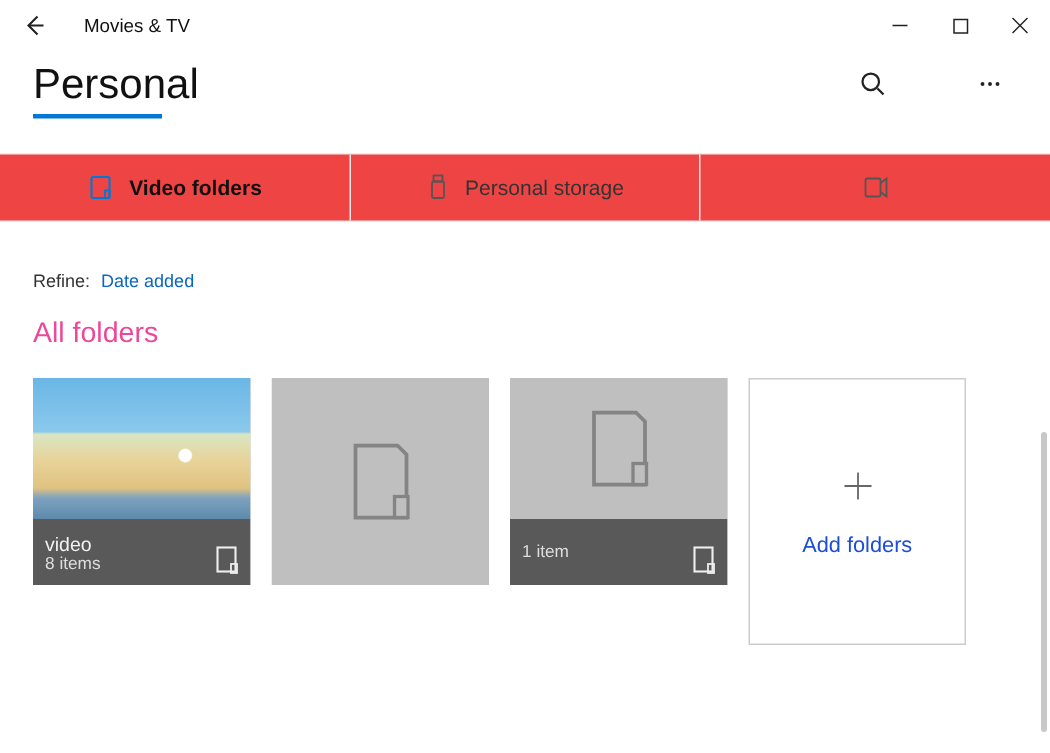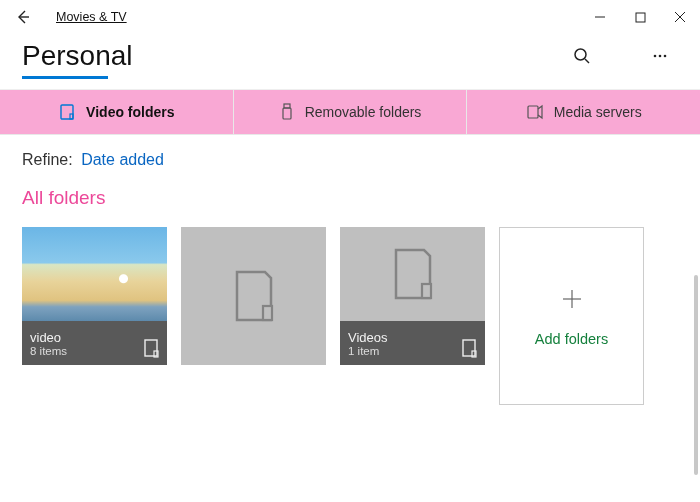--- a/index.html
+++ b/index.html
@@ -1,45 +1,45 @@
 <!DOCTYPE html>
 <html><head>
 <meta charset="utf-8">
 <style>
   * { box-sizing: border-box; margin: 0; padding: 0; }
   html, body { width: 700px; height: 502px; font-family: "Segoe UI", Arial, sans-serif; background: #fff; color: #222; overflow: hidden; }
   .titlebar { height: 34px; display: flex; align-items: center; padding: 0 6px; position: relative; }
   .back { width: 34px; height: 34px; display:flex; align-items:center; justify-content:center; }
-  .apptitle { font-size: 12.5px; margin-left: 16px; color: #111; text-decoration: underline; }
+  .apptitle { font-size: 12.5px; margin-left: 16px; color: #111; }
   .winbtns { position: absolute; right: 0; top: 0; height: 34px; display:flex; }
   .winbtn { width: 40px; height: 34px; display:flex; align-items:center; justify-content:center; }
   .header { padding: 4px 22px 0 22px; display:flex; align-items:center;gap:42px; }
   .pagetitle { font-size: 28px; font-weight: 400; color: #111; flex: 1; }
   .headbtn { width: 36px; height: 36px; display:flex; align-items:center; justify-content:center; color:#333; }
   .underline { height: 3px; width: 86px; background: #0078d4; margin-left: 22px; margin-top: 2px; }
-  .tabs { margin-top: 10px; height: 46px; display:flex; border-top: 1px solid #eee; border-bottom: 1px solid #e8e8e8; background:#f9a8d4; }
+  .tabs { margin-top: 23px; height: 46px; display:flex; border-top: 1px solid #eee; border-bottom: 1px solid #e8e8e8; background:#ef4444; }
   .tab { flex:1; display:flex; align-items:center; justify-content:center; gap:10px; font-size:14px; color:#333; border-right:1px solid #e8e8e8; }
   .tab:last-child { border-right:none; }
   .tab.active { font-weight:600; color:#111; }
   .tabicon { display:inline-flex; }
   .content { padding: 16px 22px 0 22px; position: relative; height: calc(502px - 34px - 46px - 46px - 5px); }
-  .refine { font-size: 16px; color:#333; }
+  .refine { font-size: 12px; color:#333;margin-top:16px; }
   .refine a { color:#0a66c2; text-decoration:none; margin-left:4px; }
   .section-title { font-size: 19px; color:#ec4899; margin-top: 18px; font-weight:400; }
   .grid { margin-top: 18px; display:flex; gap: 14px; }
   .tile { width: 145px; height: 138px; position:relative; background:#bfbfbf; display:flex; flex-direction:column; overflow:hidden; }
   .thumb { flex:1; background:#bfbfbf; display:flex; align-items:center; justify-content:center; }
   .thumb svg.doc { opacity:0.55; }
   .footer { height: 44px; background:#595959; color:#f2f2f2; padding:5px 8px; font-size:12.5px; display:flex; flex-direction:column; justify-content:center; position:relative; }
   .footer .name { font-size:13px; }
   .footer .count { font-size:11.5px; color:#ddd; }
   .footer .badge { position:absolute; right:6px; bottom:4px; }
   .addtile { width: 145px; height: 178px; border:1px solid #ccc; background:#fff; display:flex; flex-direction:column; align-items:center; justify-content:center; gap:14px; color:#555; }
   .addtile .plus { font-size: 26px; font-weight:200; color:#555; }
-  .addtile .lbl { font-size:14.5px; color:#15803d; }
+  .addtile .lbl { font-size:14.5px; color:#1d4ed8; }
   .scroll-h { position:absolute; right:2px; top:140px; width:4px; height:200px; background:#c8c8c8; border-radius:2px; }
   .beach {
     background:
       radial-gradient(circle at 70% 55%, #fff 0 4px, transparent 5px),
       linear-gradient(180deg, #6bb6e6 0%, #8ac9ec 38%, #d9e6c3 40%, #e8d39a 58%, #e0c380 78%, #7ea2bf 85%, #5d8aac 100%);
     background-size: cover;
   }
 </style>
 </head>
 <body>
@@ -100,30 +100,29 @@
     </span>
     <span>Video folders</span>
   </div>
   <div class="tab">
     <span class="tabicon">
       <svg width="16" height="18" viewBox="0 0 16 18">
           <rect x="5" y="1" width="6" height="4" stroke="#555" stroke-width="1.2" fill="none"></rect>
           <rect x="4" y="5" width="8" height="11" rx="1" stroke="#555" stroke-width="1.2" fill="none"></rect>
         </svg>
     </span>
-    <span>Removable folders</span>
+    <span>Personal storage</span>
   </div>
   <div class="tab">
     <span class="tabicon">
       <svg width="18" height="18" viewBox="0 0 18 18">
           <rect x="2" y="3" width="10" height="12" rx="1" stroke="#555" stroke-width="1.2" fill="none"></rect>
           <path d="M12 6 L16 3 V15 L12 12" stroke="#555" stroke-width="1.2" fill="none"></path>
         </svg>
     </span>
-    <span>Media servers</span>
   </div>
 </div>
 
 <div class="content">
   <div class="refine">
     <span>Refine:</span>
     <a href="#">Date added</a>
   </div>
 
   <div class="section-title">All folders</div>
@@ -154,21 +153,20 @@
     </div>
 
     <div class="tile">
       <div class="thumb">
         <svg class="doc" width="46" height="56" viewBox="0 0 46 56">
             <path d="M6 4 H34 L40 10 V52 H6 Z" stroke="#555" stroke-width="2.5" fill="none"></path>
             <rect x="32" y="38" width="9" height="14" stroke="#555" stroke-width="2.2" fill="#bfbfbf"></rect>
           </svg>
       </div>
       <div class="footer">
-        <div class="name">Videos</div>
         <div class="count">1 item</div>
         <span class="badge">
           <svg width="18" height="20" viewBox="0 0 18 20">
               <rect x="2" y="2" width="12" height="16" stroke="#eee" stroke-width="1.4" fill="none"></rect>
               <rect x="11" y="13" width="4" height="6" stroke="#eee" stroke-width="1.2" fill="none"></rect>
             </svg>
         </span>
       </div>
     </div>
 

